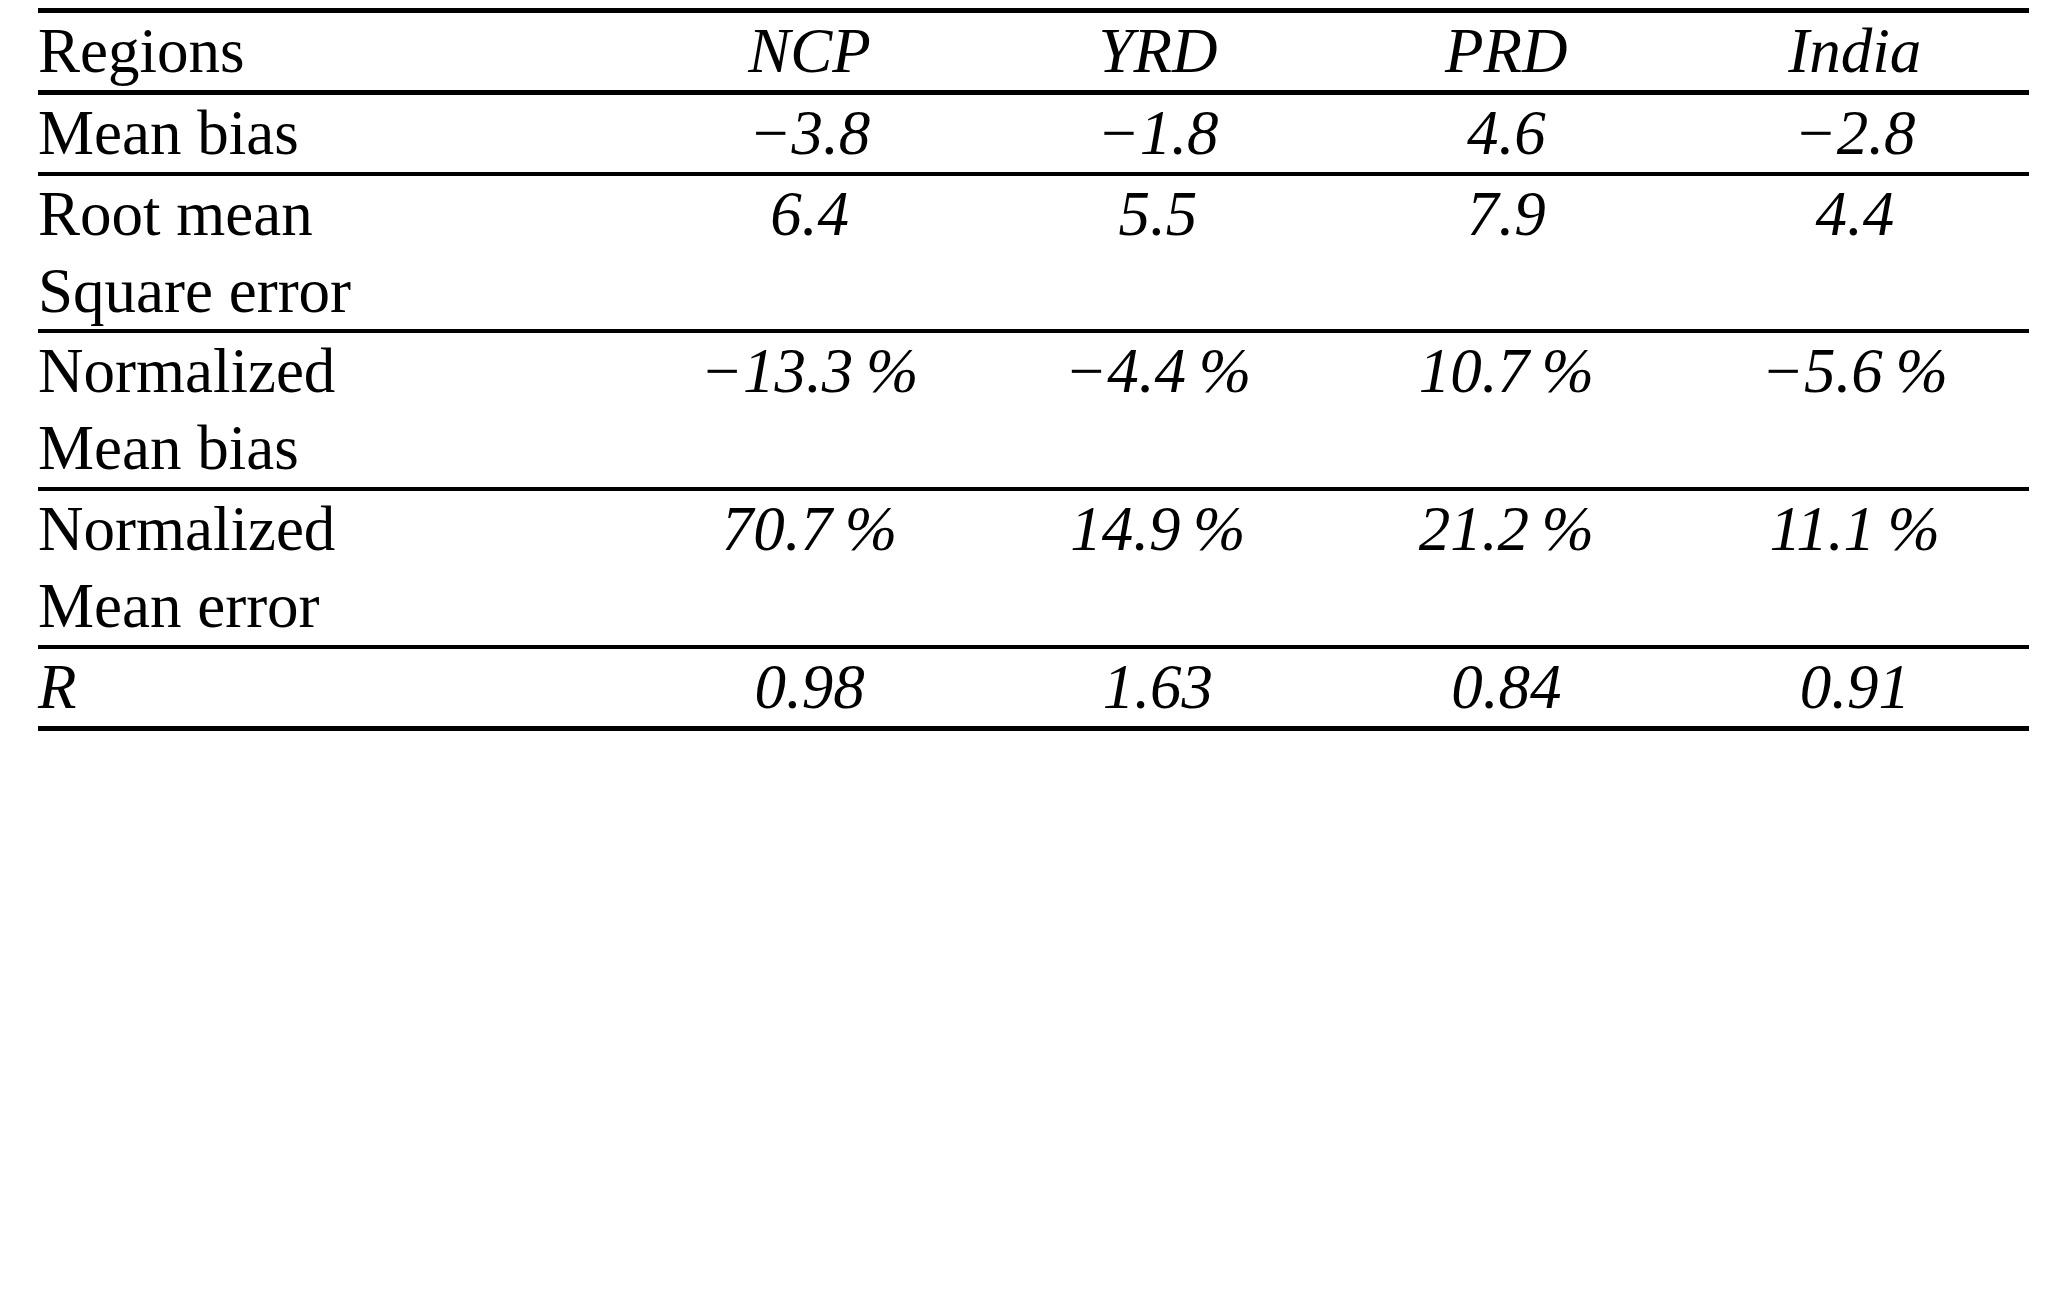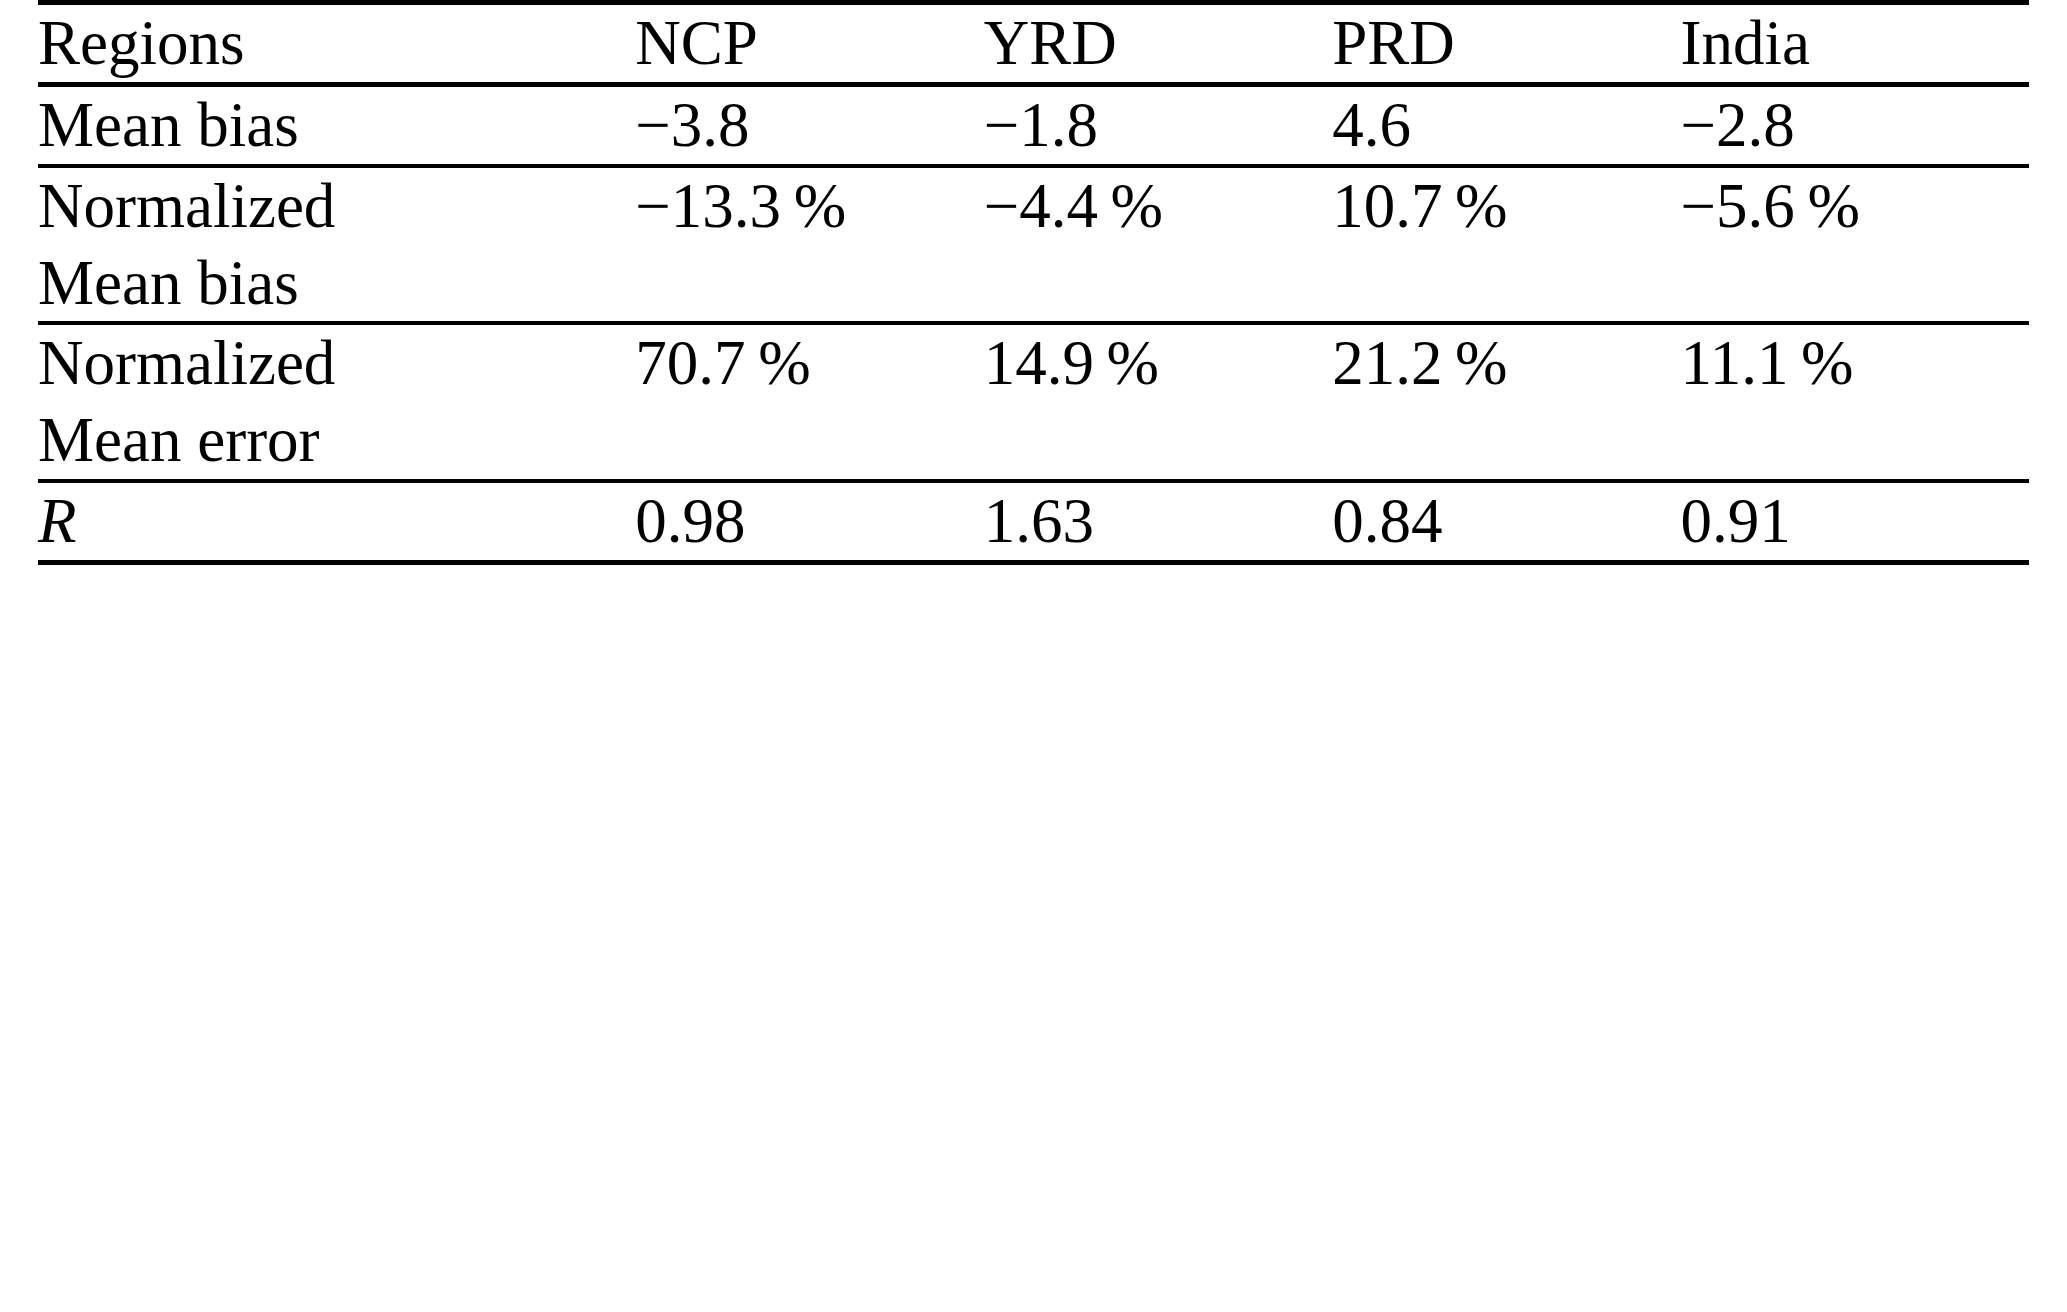--- a/index.html
+++ b/index.html
@@ -11,21 +11,21 @@
     width: 2067px;
     height: 1312px;
     font-family: "Liberation Serif", "DejaVu Serif", serif;
     color: #000000;
     overflow: hidden;
   }
   .sheet {
     box-sizing: border-box;
     width: 2067px;
     height: 1120px;
-    padding: 0 38px;
+    padding: 8px 38px;
     display: flex;
     flex-direction: column;
     justify-content: flex-start;
   }
   table.stats {
     width: 100%;
     border-collapse: collapse;
     table-layout: fixed;
     font-size: 63px;
     line-height: 1.22;
@@ -42,22 +42,23 @@
   
   thead tr th {
     padding: 12px 0 26px 0;
     border-bottom: 5px solid #000;
   }
   th.label-cell, td.label-cell {
     text-align: left;
     padding-left: 4px;
   }
   th.data-cell, td.data-cell {
-    text-align: left;
+    text-align: center;
     padding-right: 10px;
+    font-style: italic;
   }
   tbody tr td {
     border-bottom: 4px solid #000;
     padding-top: 24px;
     padding-bottom: 24px;
   }
   tbody tr:last-child td {
     border-bottom: 5px solid #000;
   }
   .top-rule {
@@ -97,20 +98,28 @@
     </thead>
     <tbody>
       <tr>
         <td class="label-cell label-two-line">Mean bias</td>
         <td class="data-cell num">−3.8</td>
         <td class="data-cell num">−1.8</td>
         <td class="data-cell num">4.6</td>
         <td class="data-cell num">−2.8</td>
       </tr>
       <tr>
+        <td class="label-cell label-two-line">Root mean
+Square error</td>
+        <td class="data-cell num">6.4</td>
+        <td class="data-cell num">5.5</td>
+        <td class="data-cell num">7.9</td>
+        <td class="data-cell num">4.4</td>
+      </tr>
+      <tr>
         <td class="label-cell label-two-line">Normalized
 Mean bias</td>
         <td class="data-cell num">−13.3 %</td>
         <td class="data-cell num">−4.4 %</td>
         <td class="data-cell num">10.7 %</td>
         <td class="data-cell num">−5.6 %</td>
       </tr>
       <tr>
         <td class="label-cell label-two-line">Normalized
 Mean error</td>

